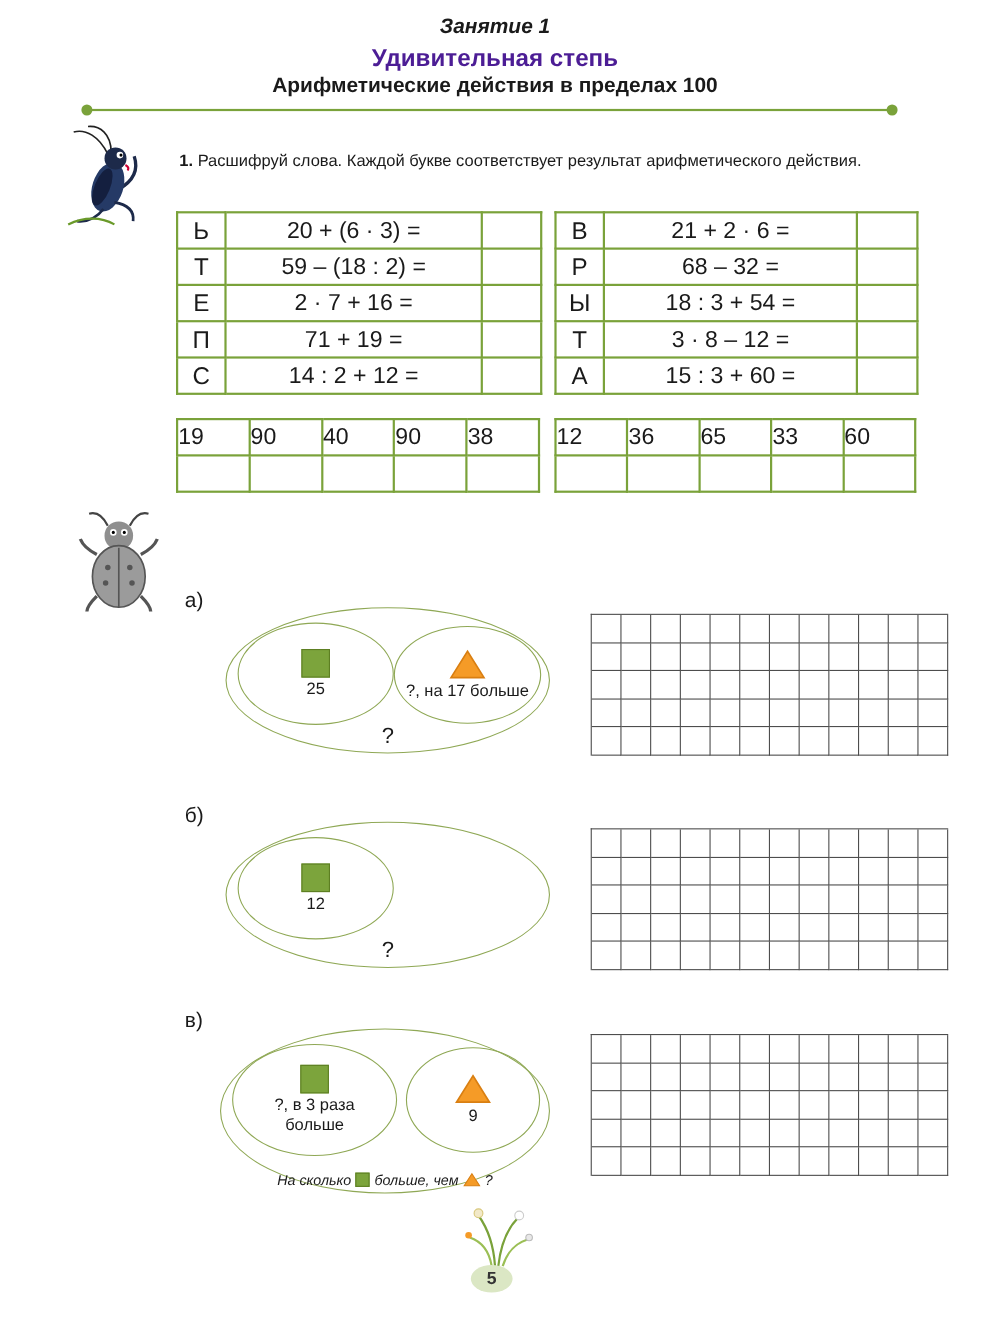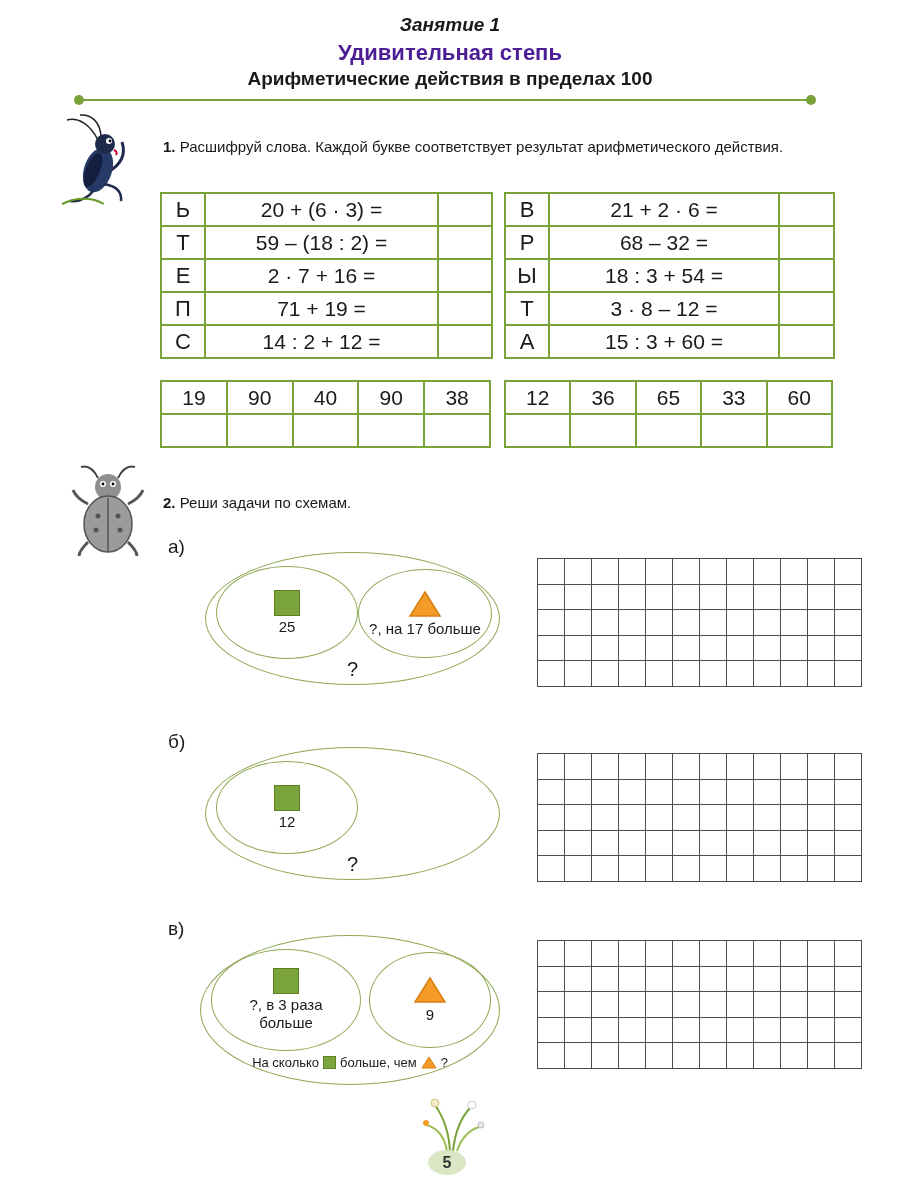--- a/index.html
+++ b/index.html
@@ -26,39 +26,39 @@
 
   
   table { border-collapse:collapse; position:absolute; }
   .expr-table td { border:2px solid #7aa23a; height:33px; font-size:21px; background:#fff; }
   .expr-table td.letter { width:44px; text-align:center; font-size:22px; }
   .expr-table td.expr   { text-align:center; }
   .expr-table.lt { left:160px; top:192px; } .expr-table.lt td.expr { width:233px; } .expr-table.lt td.ans { width:54px; }
   .expr-table.rt { left:504px; top:192px; } .expr-table.rt td.expr { width:230px; } .expr-table.rt td.ans { width:55px; }
 
   
-  .strip td { border:2px solid #7aa23a; height:33px; width:66px; text-align:center; font-size:21px; background:#fff; }
+  .strip td { border:2px solid #7aa23a; height:33px; width:66px; text-align:left; font-size:21px; background:#fff; }
   .strip.ls { left:160px; top:380px; width:331px; }
   .strip.rs { left:504px; top:380px; width:329px; }
 
   
   .p-label { position:absolute; left:168px; font-size:19px; }
   .diagram { position:absolute; left:205px; width:295px; height:133px; border:1.5px solid #8fa855; border-radius:50%; }
   .diagram.v { left:200px; width:300px; height:150px; }
   .inner-ell { position:absolute; border:1.5px solid #8fa855; border-radius:50%;
                display:flex; flex-direction:column; align-items:center; justify-content:center; gap:2px; }
   .ie-left  { left:10px;  top:13px; width:142px; height:93px; }
   .ie-right { left:152px; top:16px; width:134px; height:89px; }
   .diagram.v .ie-left  { left:10px;  top:13px; width:150px; height:102px; }
   .diagram.v .ie-right { left:168px; top:16px; width:122px; height:96px; }
   .shape-square { width:26px; height:26px; background:#7ca43c; border:1px solid #5d7f22; }
   .shape-caption { font-size:15px; line-height:18px; text-align:center; max-width:112px; }
   .q-mark { position:absolute; left:0; right:0; bottom:3px; text-align:center; font-size:20px; }
-  .compare-line { position:absolute; left:0; right:0; bottom:14px; display:flex; align-items:center;
-                  justify-content:center; gap:4px; font-size:13px; }
+  .compare-line { position:absolute; left:0; right:0; bottom:4px; display:flex; align-items:center;
+                  justify-content:center; gap:4px; font-size:13px;font-style:italic; }
   .mini-square { display:inline-block; width:13px; height:13px; background:#7ca43c; border:1px solid #5d7f22; }
 
   
   .writing-grid { position:absolute; left:537px; border-top:1px solid #4d4d4d; border-left:1px solid #4d4d4d; }
   .grid-cell { width:27px; height:25.6px; border-right:1px solid #4d4d4d; border-bottom:1px solid #4d4d4d; }
 
   .pa .p-label { top:536px; } .pa .diagram { top:552px; } .pa .writing-grid { top:558px; }
   .pb .p-label { top:731px; } .pb .diagram { top:747px; } .pb .writing-grid { top:753px; }
   .pv .p-label { top:918px; } .pv .diagram { top:935px; } .pv .writing-grid { top:940px; }
 
@@ -216,24 +216,20 @@
       <line x1="42" y1="38" x2="42" y2="92" stroke="#555" stroke-width="1.5"></line>
       <circle cx="32" cy="56" r="2.5" fill="#555"></circle>
         <circle cx="52" cy="56" r="2.5" fill="#555"></circle>
       <circle cx="30" cy="70" r="2.5" fill="#555"></circle>
         <circle cx="54" cy="70" r="2.5" fill="#555"></circle>
       <path d="M22 82 C16 88, 13 92, 13 96" stroke="#555" stroke-width="3" fill="none"></path>
       <path d="M62 82 C68 88, 71 92, 71 96" stroke="#555" stroke-width="3" fill="none"></path>
     </svg>
   </div>
 
-  <p class="task-text t2">
-    <span class="num">2.</span>
-    <span>Реши задачи по схемам.</span>
-  </p>
 
   <div class="problem pa">
     <div class="p-label">а)</div>
     <div class="diagram">
       <div class="inner-ell ie-left">
         <div class="shape-square"></div>
         <div class="shape-caption">25</div>
       </div>
       <div class="inner-ell ie-right">
         <svg width="34" height="28" viewBox="0 0 34 28">

